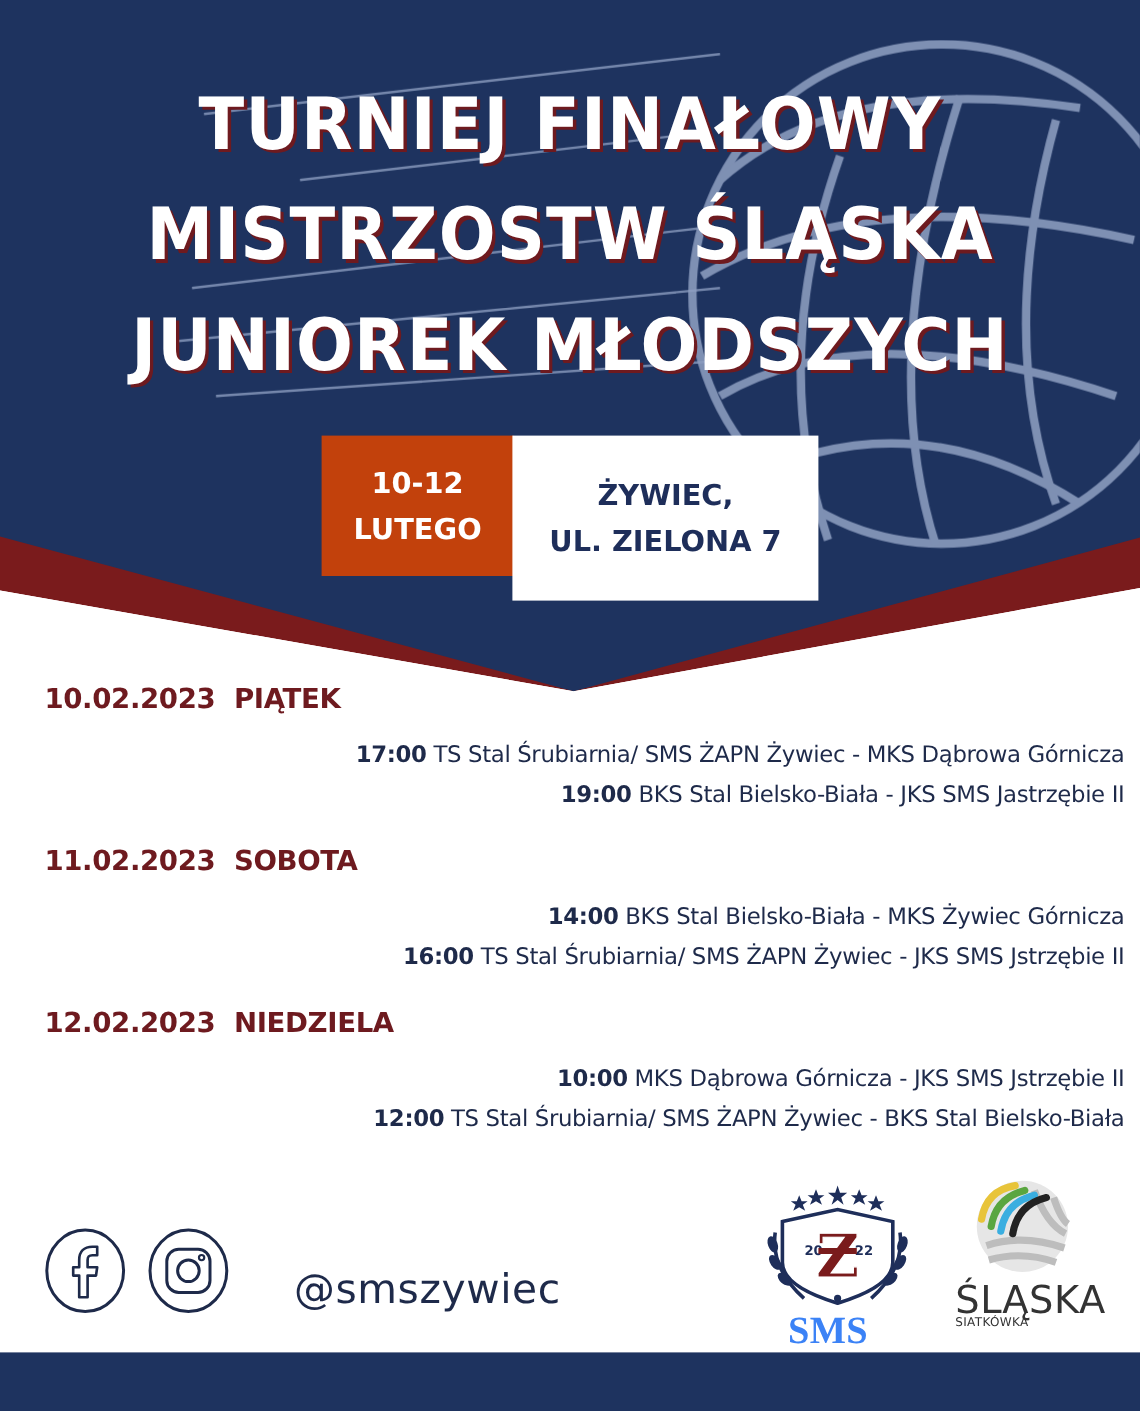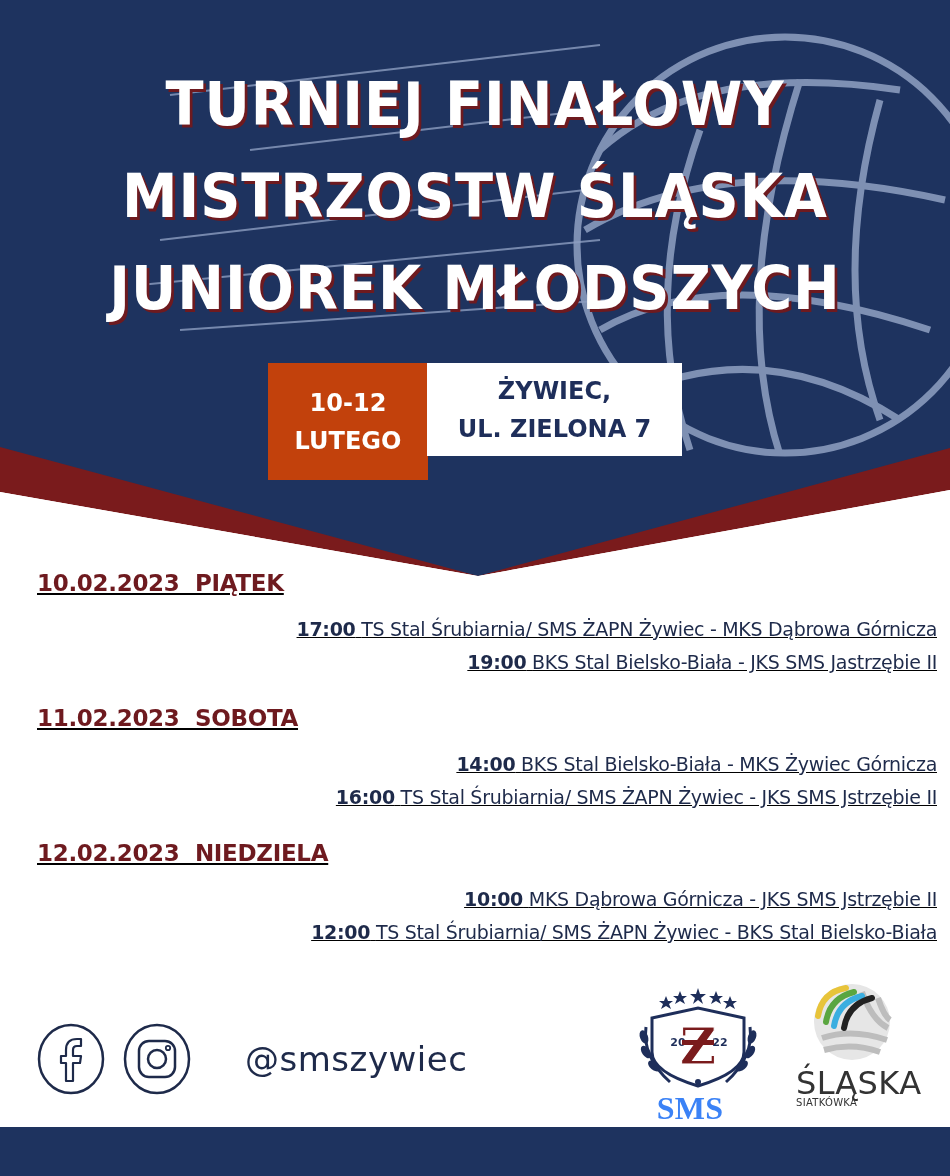--- a/index.html
+++ b/index.html
@@ -17,38 +17,38 @@
     text-shadow: 3px 3px 0 #6e1a1f;
     transform: scaleX(0.93);
   }
 
   .date-box {
     position: absolute; left: 268px; top: 363px; width: 160px; height: 117px;
     background: #c2410c; color: #ffffff; display: flex; flex-direction: column;
     align-items: center; justify-content: center;
   }
   .place-box {
-    position: absolute; left: 427px; top: 363px; width: 255px; height: 93px;
+    position: absolute; left: 427px; top: 363px; width: 255px; height: 137px;
     background: #ffffff; color: #1e2e5a; display: flex; flex-direction: column;
     align-items: center; justify-content: center;
   }
   .box-line { font-family: "DejaVu Sans", sans-serif; font-weight: 700; font-size: 24px; line-height: 38px; white-space: nowrap; }
 
-  .schedule { position: absolute; left: 37px; top: 566px; width: 900px; text-decoration: underline; }
+  .schedule { position: absolute; left: 37px; top: 566px; width: 900px; }
   .day { margin-bottom: 22px; }
   .day-title {
     color: #6e1a1f; font-weight: 700; font-size: 23px; line-height: 34px;
     font-family: "DejaVu Sans", sans-serif; white-space: pre; letter-spacing: -0.3px;
   }
   .matches { margin-top: 13px; text-align: right; }
   .match { font-size: 19px; line-height: 33px; color: #1e2a4a; white-space: nowrap; font-family: "DejaVu Sans", sans-serif; letter-spacing: -0.3px; }
   .match-time { font-weight: 700; }
   .match-text { font-weight: 400; }
 
-  .social { position: absolute; left: 37px; top: 1023px; height: 72px; display: flex; align-items: center; }
+  .social { position: absolute; left: 37px; top: 1023px; height: 72px; display: flex; align-items: flex-end; }
   .social-icon { width: 68px; height: 72px; margin-right: 18px; }
   .handle { font-family: "DejaVu Sans", sans-serif; font-size: 34px; color: #1e2a4a; margin-left: 36px; letter-spacing: 0.5px; }
 
   .logo-sms { position: absolute; left: 600px; top: 982px; width: 180px; height: 140px; }
   .logo-sms-text { position: absolute; left: 0; top: 108px; width: 180px; text-align: center; font-family: "Liberation Serif", serif; font-weight: 700; font-size: 32px; color: #3b82f6; letter-spacing: 0.3px; }
 
   .logo-slaska { position: absolute; left: 792px; top: 980px; width: 130px; height: 140px; }
   .slaska-text1 { position: absolute; left: 4px; top: 84px; font-family: "DejaVu Sans", sans-serif; font-size: 32px; color: #333333; letter-spacing: 0.5px; }
   .slaska-text2 { position: absolute; left: 4px; top: 117px; font-family: "DejaVu Sans", sans-serif; font-size: 10px; color: #333333; letter-spacing: 0.3px; }
 

